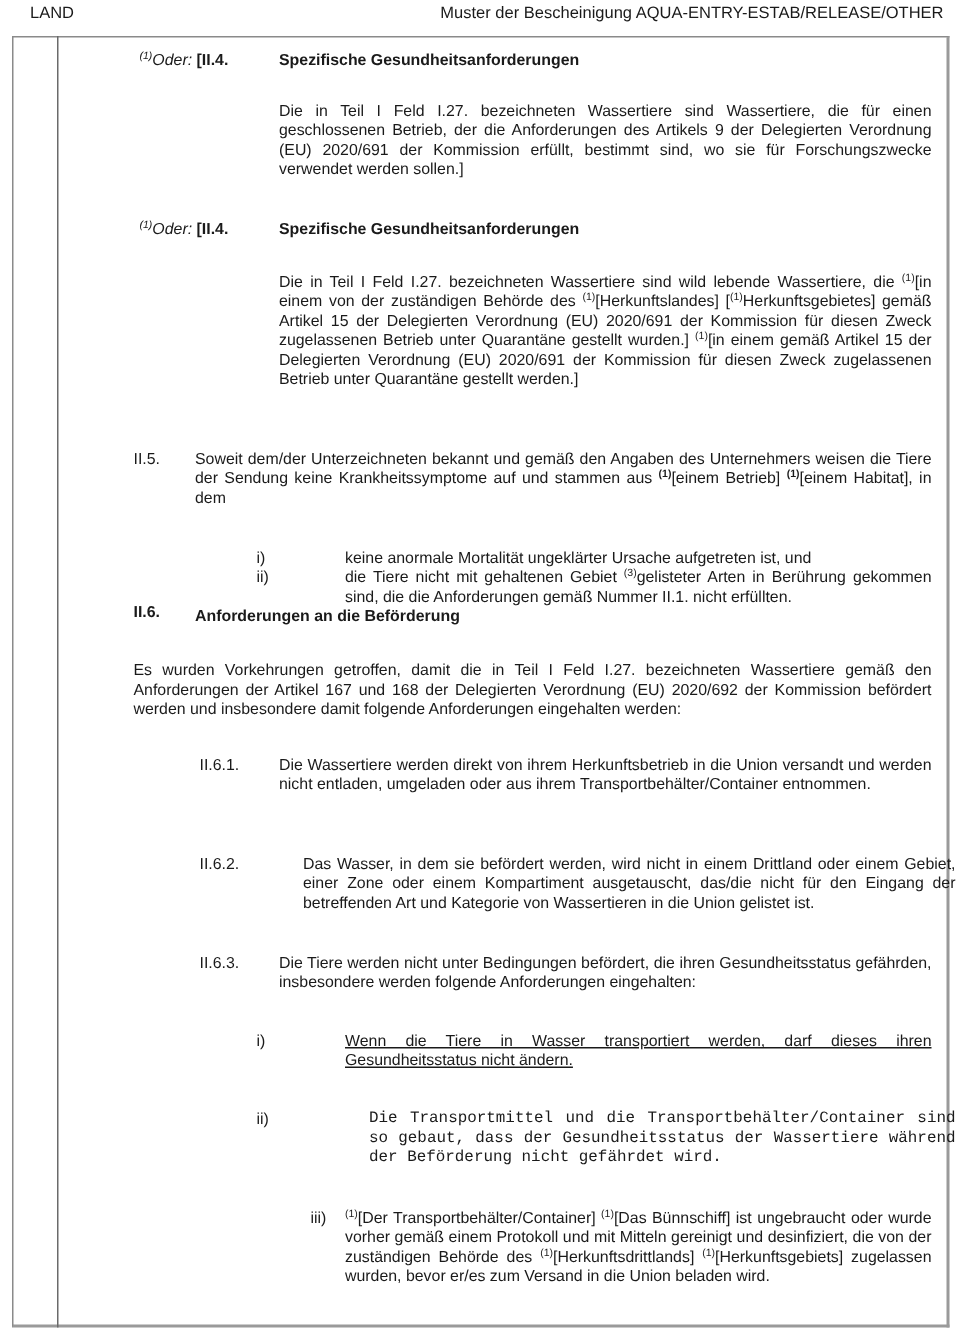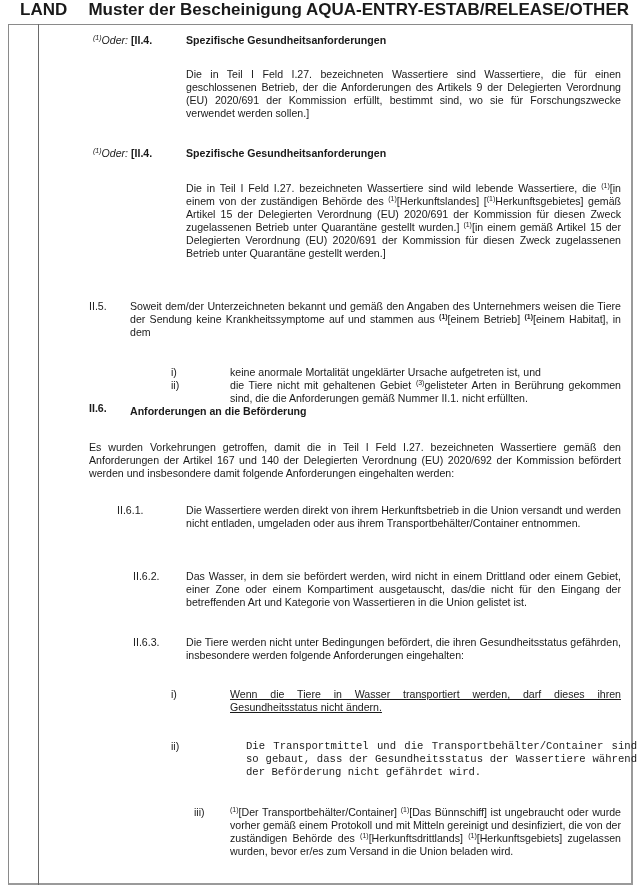--- a/index.html
+++ b/index.html
@@ -2,21 +2,21 @@
 <html><head>
 <meta charset="utf-8">
 <style>
   html, body { margin: 0; padding: 0; background: #ffffff; }
   body {
     width: 643px; height: 892px; position: relative; overflow: hidden;
     font-family: "Liberation Sans", sans-serif; color: #1a1a1a;
     font-size: 10.6px; line-height: 13px;
   }
   .abs { position: absolute; }
-  .hdr { font-weight: bold; font-size: 17px; top: 3px; }
+  .hdr { font-weight: normal; font-size: 11px; top: 3px; }
   #land { left: 20px; }
   #title { right: 14px; }
   .frame {
     position: absolute; left: 8px; top: 24px; width: 625px; height: 861px;
     border: 1px solid #8a8a8a; border-right: 2px solid #9a9a9a; border-bottom: 2px solid #9a9a9a;
     box-sizing: border-box;
   }
   .col-line { position: absolute; left: 38px; top: 24px; width: 1px; height: 861px; background: #6a6a6a; }
   .just { text-align: justify; }
   sup { font-size: 7px; vertical-align: 0; position: relative; top: -4px; line-height: 0; }
@@ -56,33 +56,33 @@
 
 <div class="abs" style="left:171px; top:366px;">i)</div>
 <div class="abs" style="left:230px; top:366px; width:391px;">keine anormale Mortalität ungeklärter Ursache aufgetreten ist, und</div>
 <div class="abs" style="left:171px; top:379px;">ii)</div>
 <div class="abs just" style="left:230px; top:379px; width:391px;">
   <span>die Tiere nicht mit gehaltenen Gebiet </span><sup>(3)</sup><span>gelisteter Arten in Berührung gekommen sind, die die Anforderungen gemäß Nummer II.1. nicht erfüllten.</span>
 </div>
 
 <div class="abs bold" style="left:89px; top:402px;">II.6.</div>
 <div class="abs bold" style="left:130px; top:405px;">Anforderungen an die Beförderung</div>
-<div class="abs just" style="left:89px; top:441px; width:532px;">Es wurden Vorkehrungen getroffen, damit die in Teil I Feld I.27. bezeichneten Wassertiere gemäß den Anforderungen der Artikel 167 und 140 der Delegierten Verordnung (EU) 2020/692 der Kommission befördert werden und insbesondere damit folgende Anforderungen eingehalten werden:</div>
+<div class="abs just" style="left:89px; top:441px; width:532px;">Es wurden Vorkehrungen getroffen, damit die in Teil I Feld I.27. bezeichneten Wassertiere gemäß den Anforderungen der Artikel 167 und 168 der Delegierten Verordnung (EU) 2020/692 der Kommission befördert werden und insbesondere damit folgende Anforderungen eingehalten werden:</div>
 
-<div class="abs" style="left:117px; top:504px;">II.6.1.</div>
+<div class="abs" style="left:133px; top:504px;">II.6.1.</div>
 <div class="abs just" style="left:186px; top:504px; width:435px;">Die Wassertiere werden direkt von ihrem Herkunftsbetrieb in die Union versandt und werden nicht entladen, umgeladen oder aus ihrem Transportbehälter/Container entnommen.</div>
 
 <div class="abs" style="left:133px; top:570px;">II.6.2.</div>
-<div class="abs just" style="left:186px; top:570px; width:435px;">Das Wasser, in dem sie befördert werden, wird nicht in einem Drittland oder einem Gebiet, einer Zone oder einem Kompartiment ausgetauscht, das/die nicht für den Eingang der betreffenden Art und Kategorie von Wassertieren in die Union gelistet ist.</div>
+<div class="abs just" style="left:202px; top:570px; width:435px;">Das Wasser, in dem sie befördert werden, wird nicht in einem Drittland oder einem Gebiet, einer Zone oder einem Kompartiment ausgetauscht, das/die nicht für den Eingang der betreffenden Art und Kategorie von Wassertieren in die Union gelistet ist.</div>
 
 <div class="abs" style="left:133px; top:636px;">II.6.3.</div>
 <div class="abs just" style="left:186px; top:636px; width:435px;">Die Tiere werden nicht unter Bedingungen befördert, die ihren Gesundheitsstatus gefährden, insbesondere werden folgende Anforderungen eingehalten:</div>
 
 <div class="abs" style="left:171px; top:688px;">i)</div>
 <div class="abs just" style="left:230px; top:688px; width:391px;text-decoration:underline;">Wenn die Tiere in Wasser transportiert werden, darf dieses ihren Gesundheitsstatus nicht ändern.</div>
 
 <div class="abs" style="left:171px; top:740px;">ii)</div>
 <div class="abs just" style="left:246px; top:740px; width:391px;font-family:Liberation Mono, monospace;">Die Transportmittel und die Transportbehälter/Container sind so gebaut, dass der Gesundheitsstatus der Wassertiere während der Beförderung nicht gefährdet wird.</div>
 
-<div class="abs" style="left:158px; top:806px;padding-left:36px;">iii)</div>
+<div class="abs" style="left:171px; top:806px;padding-left:36px;">iii)</div>
 <div class="abs just" style="left:230px; top:806px; width:391px;">
   <sup>(1)</sup><span>[Der Transportbehälter/Container] </span><sup>(1)</sup><span>[Das Bünnschiff] ist ungebraucht oder wurde vorher gemäß einem Protokoll und mit Mitteln gereinigt und desinfiziert, die von der zuständigen Behörde des </span><sup>(1)</sup><span>[Herkunftsdrittlands] </span><sup>(1)</sup><span>[Herkunftsgebiets] zugelassen wurden, bevor er/es zum Versand in die Union beladen wird.</span>
 </div>
 
 </body></html>

